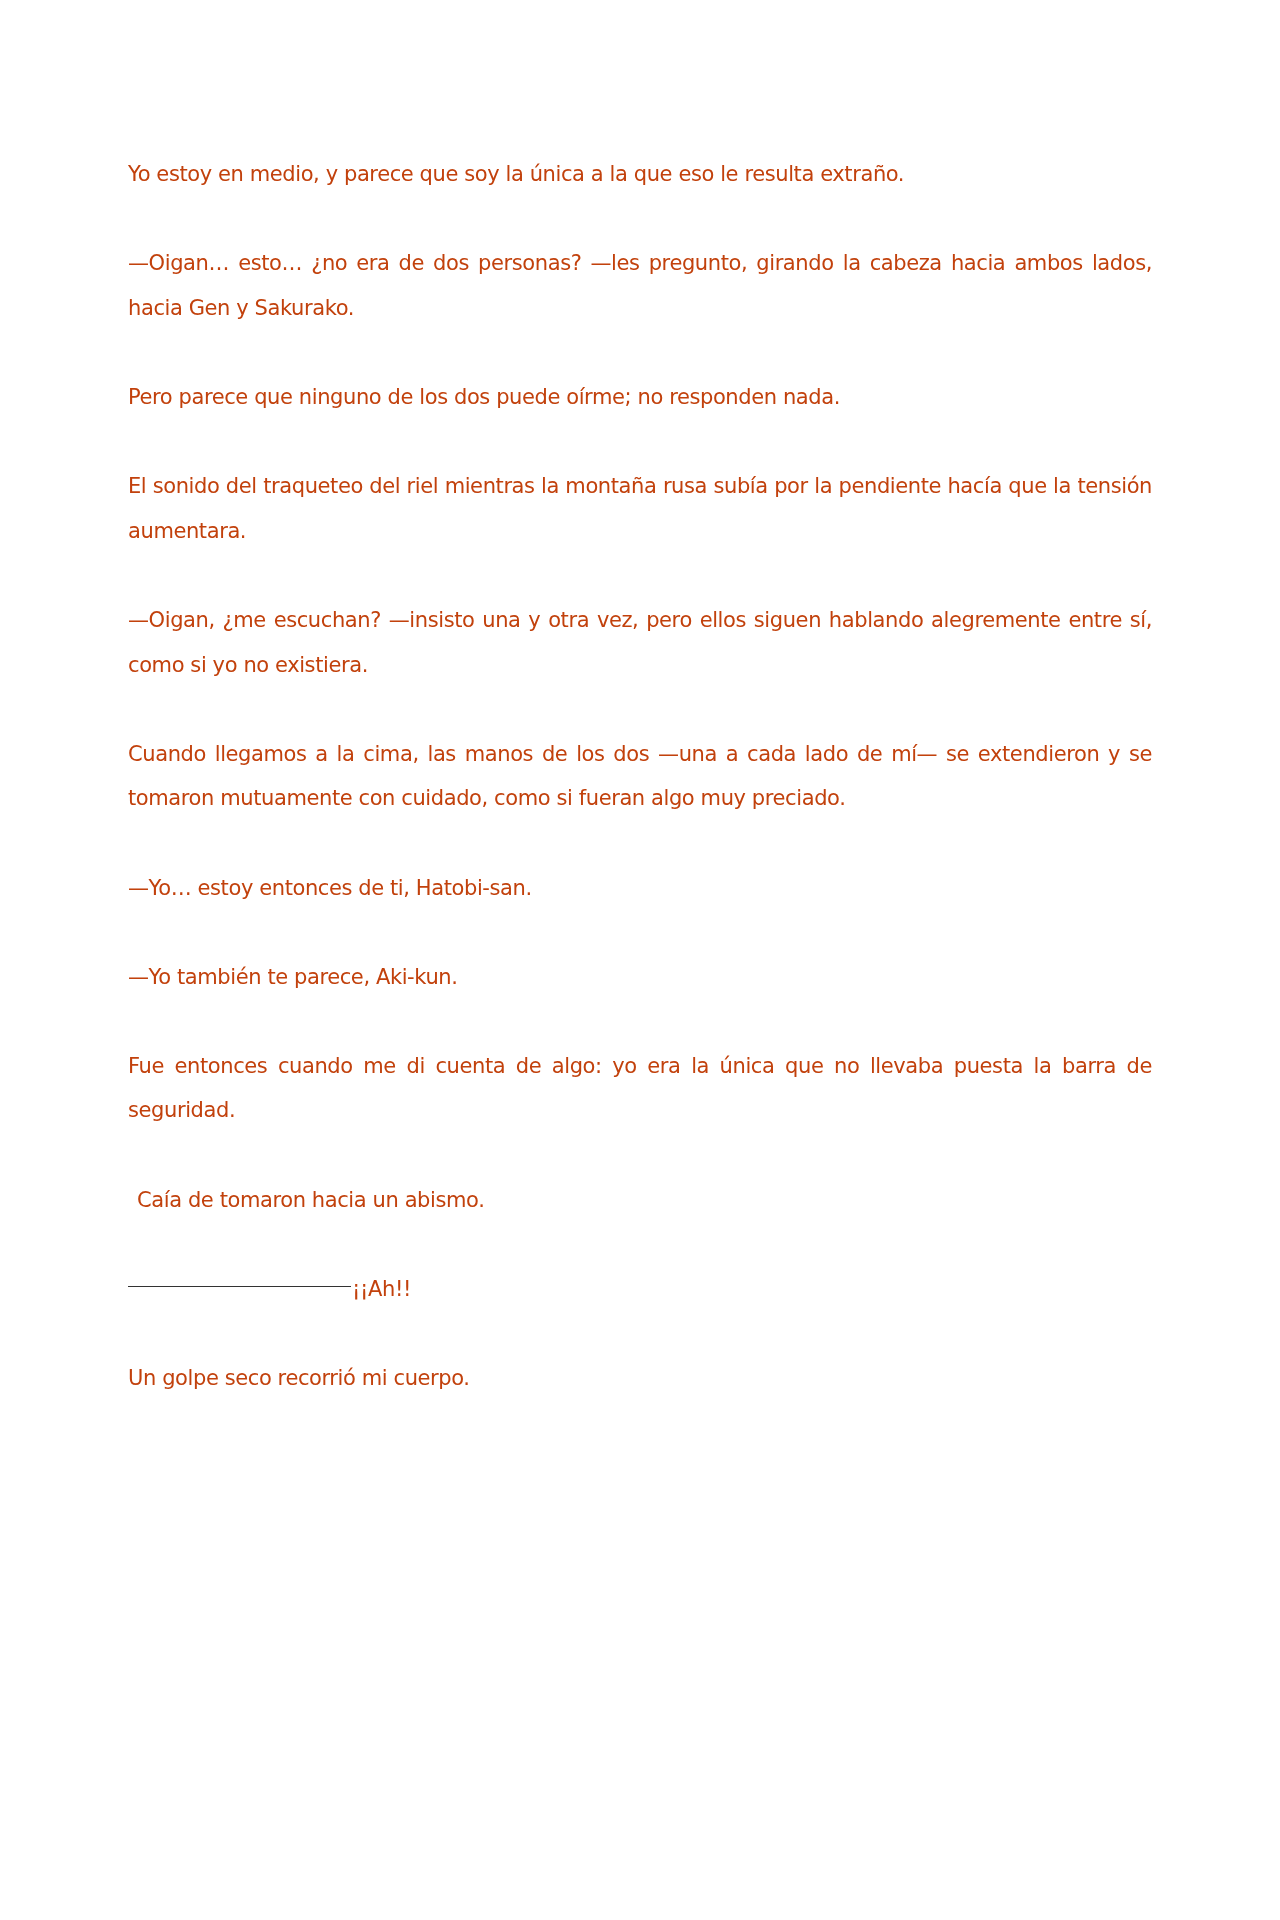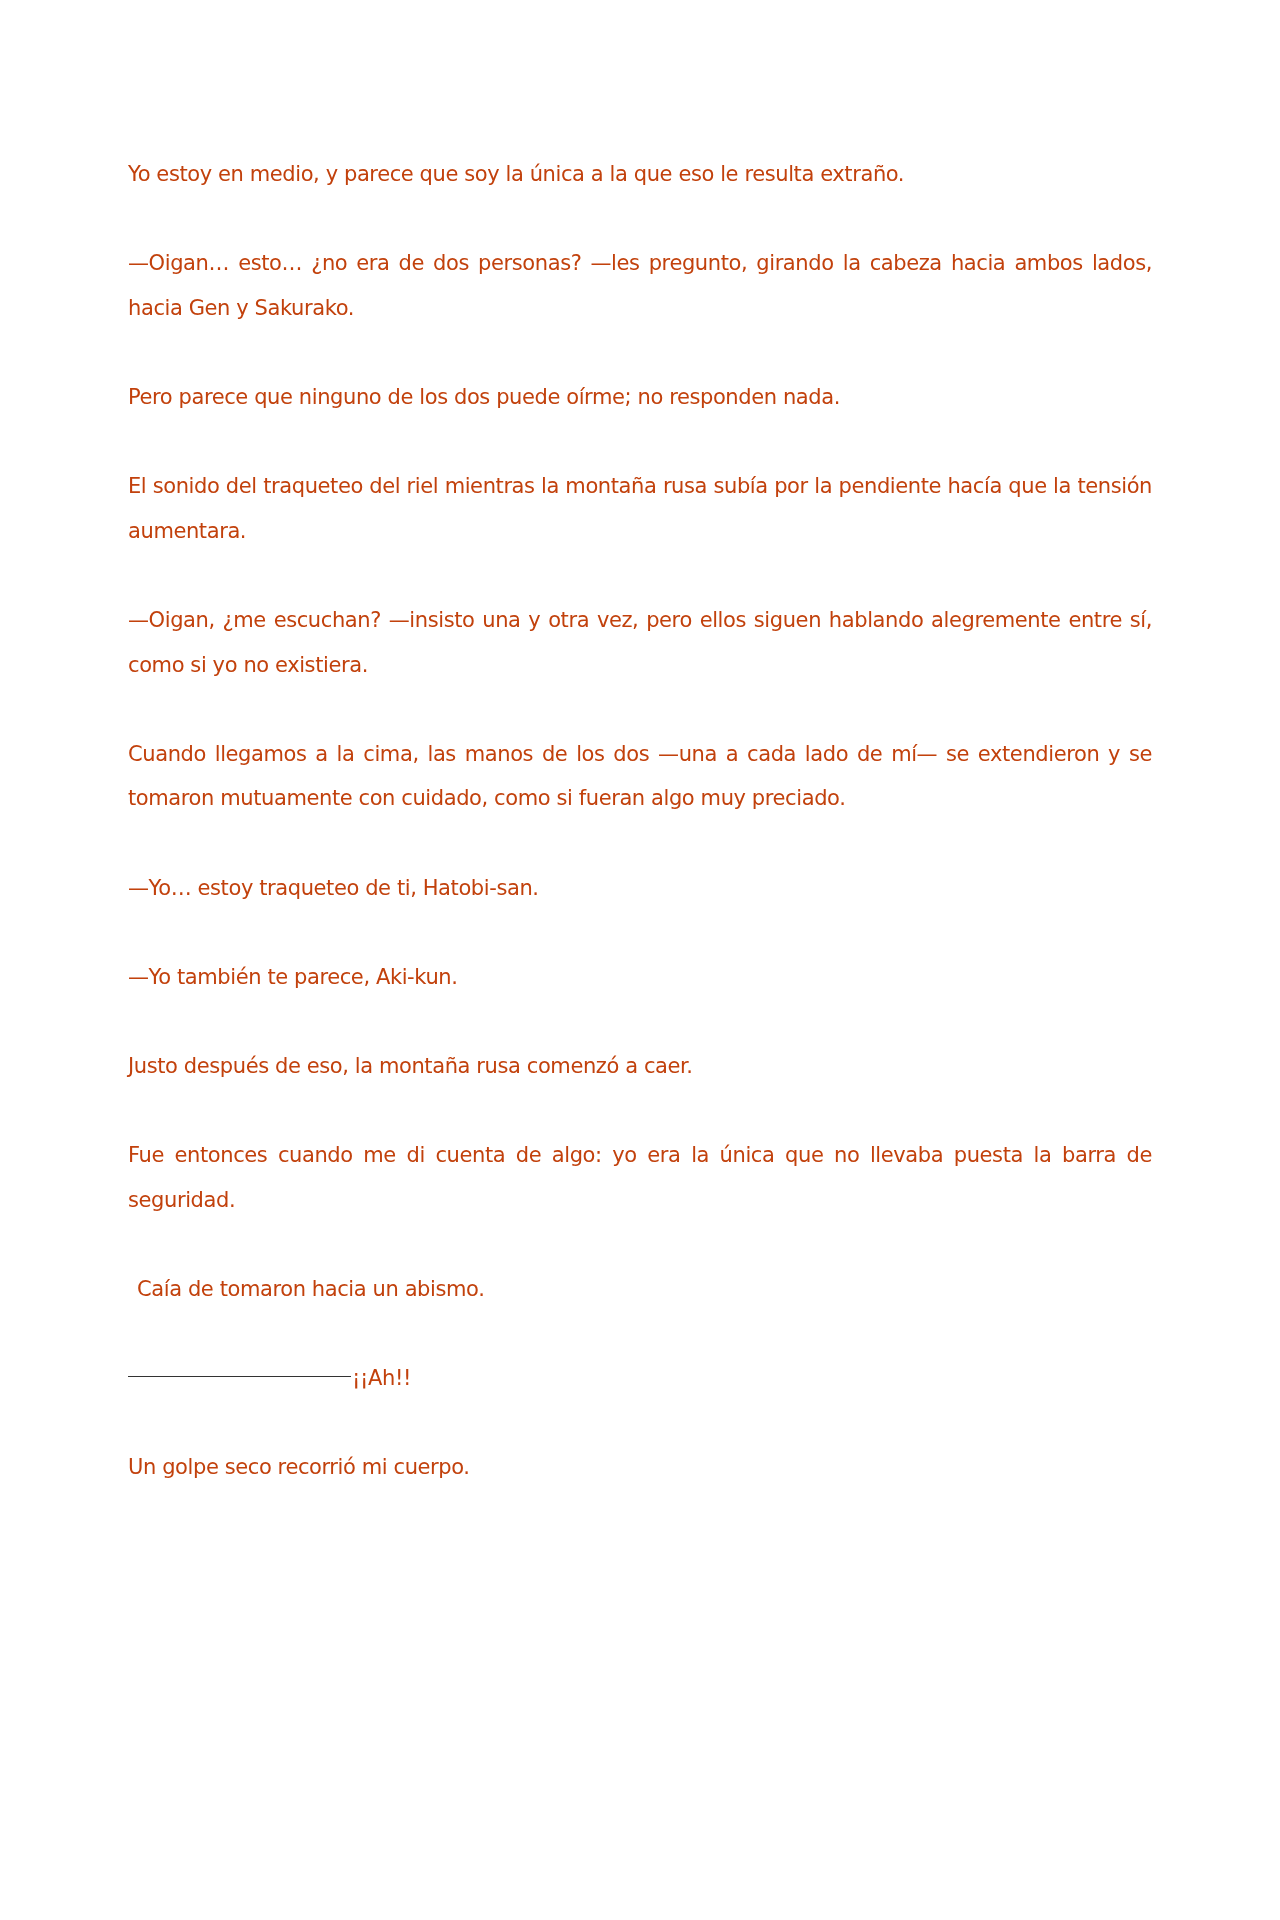--- a/index.html
+++ b/index.html
@@ -35,20 +35,19 @@
 </head>
 <body>
 
 <div class="page">
   <p>Yo estoy en medio, y parece que soy la única a la que eso le resulta extraño.</p>
   <p>—Oigan… esto… ¿no era de dos personas? —les pregunto, girando la cabeza hacia ambos lados, hacia Gen y Sakurako.</p>
   <p>Pero parece que ninguno de los dos puede oírme; no responden nada.</p>
   <p>El sonido del traqueteo del riel mientras la montaña rusa subía por la pendiente hacía que la tensión aumentara.</p>
   <p>—Oigan, ¿me escuchan? —insisto una y otra vez, pero ellos siguen hablando alegremente entre sí, como si yo no existiera.</p>
   <p>Cuando llegamos a la cima, las manos de los dos —una a cada lado de mí— se extendieron y se tomaron mutuamente con cuidado, como si fueran algo muy preciado.</p>
-  <p>—Yo… estoy traqueteo de ti, Hatobi-san.</p>
+  <p>—Yo… estoy entonces de ti, Hatobi-san.</p>
   <p>—Yo también te parece, Aki-kun.</p>
-  <p>Justo después de eso, la montaña rusa comenzó a caer.</p>
   <p>Fue entonces cuando me di cuenta de algo: yo era la única que no llevaba puesta la barra de seguridad.</p>
   <p class="indent">Caía de tomaron hacia un abismo.</p>
   <p><span class="dashline"></span><span>¡¡Ah!!</span></p>
   <p>Un golpe seco recorrió mi cuerpo.</p>
 </div>
 
 </body></html>

